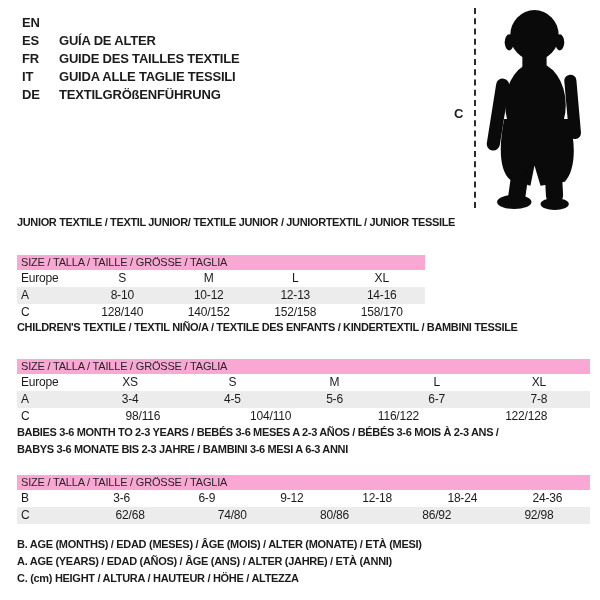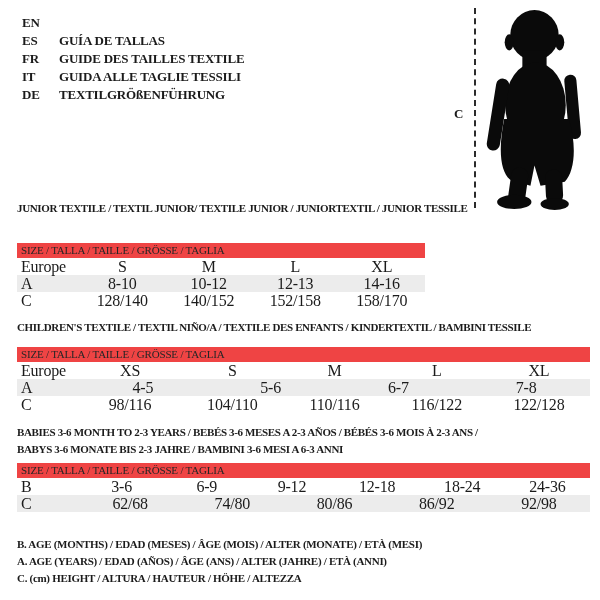--- a/index.html
+++ b/index.html
@@ -1,68 +1,68 @@
 <!DOCTYPE html>
 <html><head>
 <meta charset="utf-8">
 <style>
   html,body{margin:0;padding:0;background:#ffffff;}
   .page{
     position:relative;
     width:600px;height:600px;
     background:#ffffff;
-    font-family:Liberation Serif, serif;
+    font-family:Liberation Sans, sans-serif;
     color:#1b1b1b;
     overflow:hidden;
   }
 
   
   .lang-block{position:absolute;top:14px;left:22px;}
   .lang-line{display:flex;height:18px;line-height:18px;font-size:13px;font-weight:700;letter-spacing:-0.2px;}
   .lang-code{width:37px;}
 
   
   .figure{position:absolute;top:8px;left:448px;width:148px;height:204px;}
   .measure-line{position:absolute;left:26px;top:0;height:200px;width:0;border-left:2px dashed #2b2b2b;}
   .measure-label{position:absolute;left:6px;top:98px;font-size:13px;font-weight:700;}
   .baby-svg{position:absolute;left:34px;top:0;}
 
   
   .sec-title{position:absolute;left:17px;font-size:11px;font-weight:700;letter-spacing:-0.35px;line-height:16.5px;white-space:nowrap;}
-  .t1-title{top:200px;}
+  .t1-title{top:214px;}
   .t2-title{top:319px;}
   .t3-title{top:424px;}
 
   
   .size-table{position:absolute;left:17px;}
   .tbl-1{top:243px;width:408px;}
   .tbl-2{top:347px;width:573px;}
   .tbl-3{top:463px;width:573px;}
-  .size-bar{background:#ef4444;height:15px;line-height:15px;padding-left:4px;font-size:11px;color:#262626;letter-spacing:-0.2px;}
-  .trow{display:flex;height:17px;line-height:17px;font-size:16px;letter-spacing:-0.2px;align-items:flex-end;}
+  .size-bar{background:#f9a8d4;height:15px;line-height:15px;padding-left:4px;font-size:11px;color:#262626;letter-spacing:-0.2px;margin-top:12px;}
+  .trow{display:flex;height:17px;line-height:17px;font-size:12px;letter-spacing:-0.2px;align-items:flex-end;}
   .trow.alt{background:#ececec;}
   .tlbl{width:58px;padding-left:4px;flex:0 0 auto;}
   .tcell{flex:1 1 0;text-align:center;}
 
   
   .legend{position:absolute;top:536px;left:17px;}
   .legend-line{height:17px;line-height:17px;font-size:11px;font-weight:700;letter-spacing:-0.3px;white-space:nowrap;}
 </style>
 </head>
 <body>
 
 <div class="page">
 
   <div class="lang-block">
     <div class="lang-line">
       <span class="lang-code">EN</span>
     </div>
     <div class="lang-line">
       <span class="lang-code">ES</span>
-      <span class="lang-label">GUÍA DE TALLAS</span>
+      <span class="lang-label">GUÍA DE ALTER</span>
     </div>
     <div class="lang-line">
       <span class="lang-code">FR</span>
       <span class="lang-label">GUIDE DES TAILLES TEXTILE</span>
     </div>
     <div class="lang-line">
       <span class="lang-code">IT</span>
       <span class="lang-label">GUIDA ALLE TAGLIE TESSILI</span>
     </div>
     <div class="lang-line">
@@ -124,30 +124,30 @@
     <div class="trow">
       <span class="tlbl">Europe</span>
       <span class="tcell">XS</span>
       <span class="tcell">S</span>
       <span class="tcell">M</span>
       <span class="tcell">L</span>
       <span class="tcell">XL</span>
     </div>
     <div class="trow alt">
       <span class="tlbl">A</span>
+      <span class="tcell">3-4</span>
       <span class="tcell">4-5</span>
       <span class="tcell">5-6</span>
       <span class="tcell">6-7</span>
       <span class="tcell">7-8</span>
     </div>
     <div class="trow">
       <span class="tlbl">C</span>
       <span class="tcell">98/116</span>
       <span class="tcell">104/110</span>
-      <span class="tcell">110/116</span>
       <span class="tcell">116/122</span>
       <span class="tcell">122/128</span>
     </div>
   </div>
 
   <div class="sec-title t3-title">
     <div>BABIES 3-6 MONTH TO 2-3 YEARS / BEBÉS 3-6 MESES A 2-3 AÑOS / BÉBÉS 3-6 MOIS À 2-3 ANS /</div>
     <div>BABYS 3-6 MONATE BIS 2-3 JAHRE / BAMBINI 3-6 MESI A 6-3 ANNI</div>
   </div>
   <div class="size-table tbl-3">

